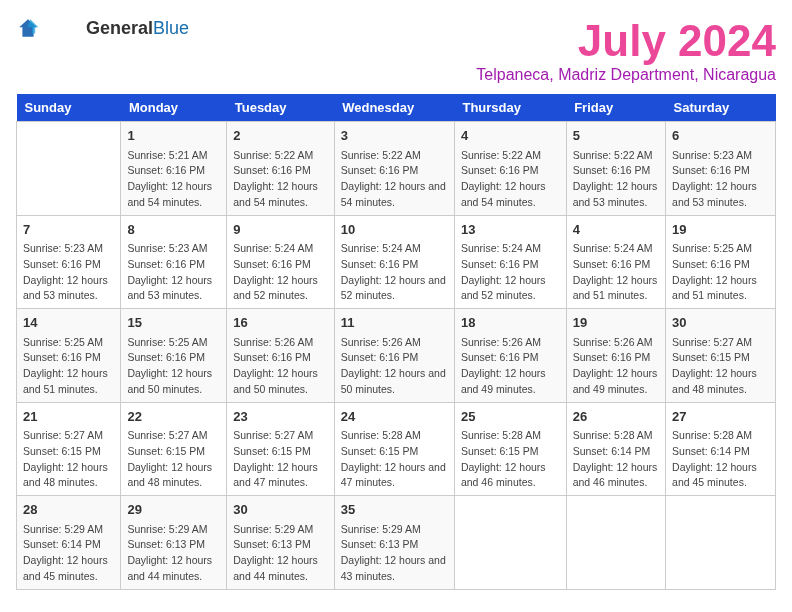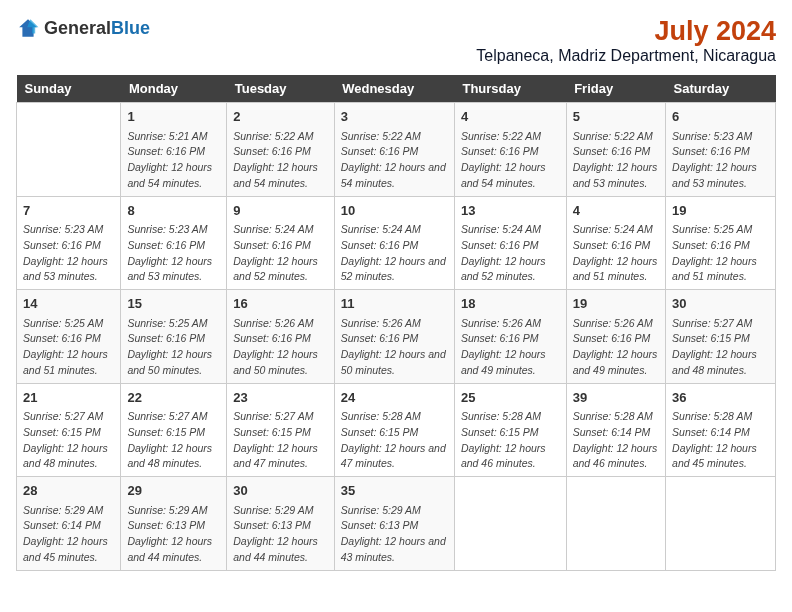--- a/index.html
+++ b/index.html
@@ -18,49 +18,50 @@
     }
     .logo {
       display: flex;
       align-items: center;
       gap: 4px;
     }
     .logo-text-general {
       font-size: 18px;
       font-weight: bold;
       color: #333;
+      margin-left: 42px;
     }
     .logo-text-blue {
       font-size: 18px;
-      font-weight: bold;
+      font-weight: normal;
       color: #1a6faf;
     }
     .logo-icon {
       width: 24px;
       height: 24px;
     }
     .title-area {
       text-align: right;
     }
     .main-title {
-      font-size: 27px;
-      font-weight: bold;
-      color: #c2410c;
+      font-size: 44px;
+      font-weight: bold;
+      color: #ec4899;
     }
     .subtitle {
       font-size: 16px;
-      color: #0f172a;
+      color: #a21caf;
     }
     table {
       width: 100%;
       border-collapse: collapse;
       font-size: 11px;
     }
     thead tr th {
-      background-color: #404040;
+      background-color: #1d4ed8;
       color: #fff;
       text-align: left;
       padding: 6px 8px;
       font-size: 13px;
       font-weight: bold;
     }
     tbody tr td {
       border: 1px solid #ccc;
       vertical-align: top;
       padding: 4px 6px;
@@ -72,21 +73,20 @@
     .date-num {
       font-size: 13px;
       font-weight: bold;
       display: block;
       margin-bottom: 2px;
     }
     .cell-info {
       font-size: 10.5px;
       color: #444;
       line-height: 1.5;
-      font-style: italic;
     }
     tbody tr:nth-child(odd) td {
       background: #f9f9f9;
     }
     tbody tr:nth-child(even) td {
       background: #fff;
     }
     .empty-cell {
       background: #fff !important;
     }
@@ -225,25 +225,25 @@
         </td>
         <td>
           <span class="date-num">24</span>
           <div class="cell-info">Sunrise: 5:28 AM<br>Sunset: 6:15 PM<br>Daylight: 12 hours and 47 minutes.</div>
         </td>
         <td>
           <span class="date-num">25</span>
           <div class="cell-info">Sunrise: 5:28 AM<br>Sunset: 6:15 PM<br>Daylight: 12 hours and 46 minutes.</div>
         </td>
         <td>
-          <span class="date-num">39</span>
+          <span class="date-num">26</span>
           <div class="cell-info">Sunrise: 5:28 AM<br>Sunset: 6:14 PM<br>Daylight: 12 hours and 46 minutes.</div>
         </td>
         <td>
-          <span class="date-num">36</span>
+          <span class="date-num">27</span>
           <div class="cell-info">Sunrise: 5:28 AM<br>Sunset: 6:14 PM<br>Daylight: 12 hours and 45 minutes.</div>
         </td>
       </tr>
       <tr>
         <td>
           <span class="date-num">28</span>
           <div class="cell-info">Sunrise: 5:29 AM<br>Sunset: 6:14 PM<br>Daylight: 12 hours and 45 minutes.</div>
         </td>
         <td>
           <span class="date-num">29</span>

